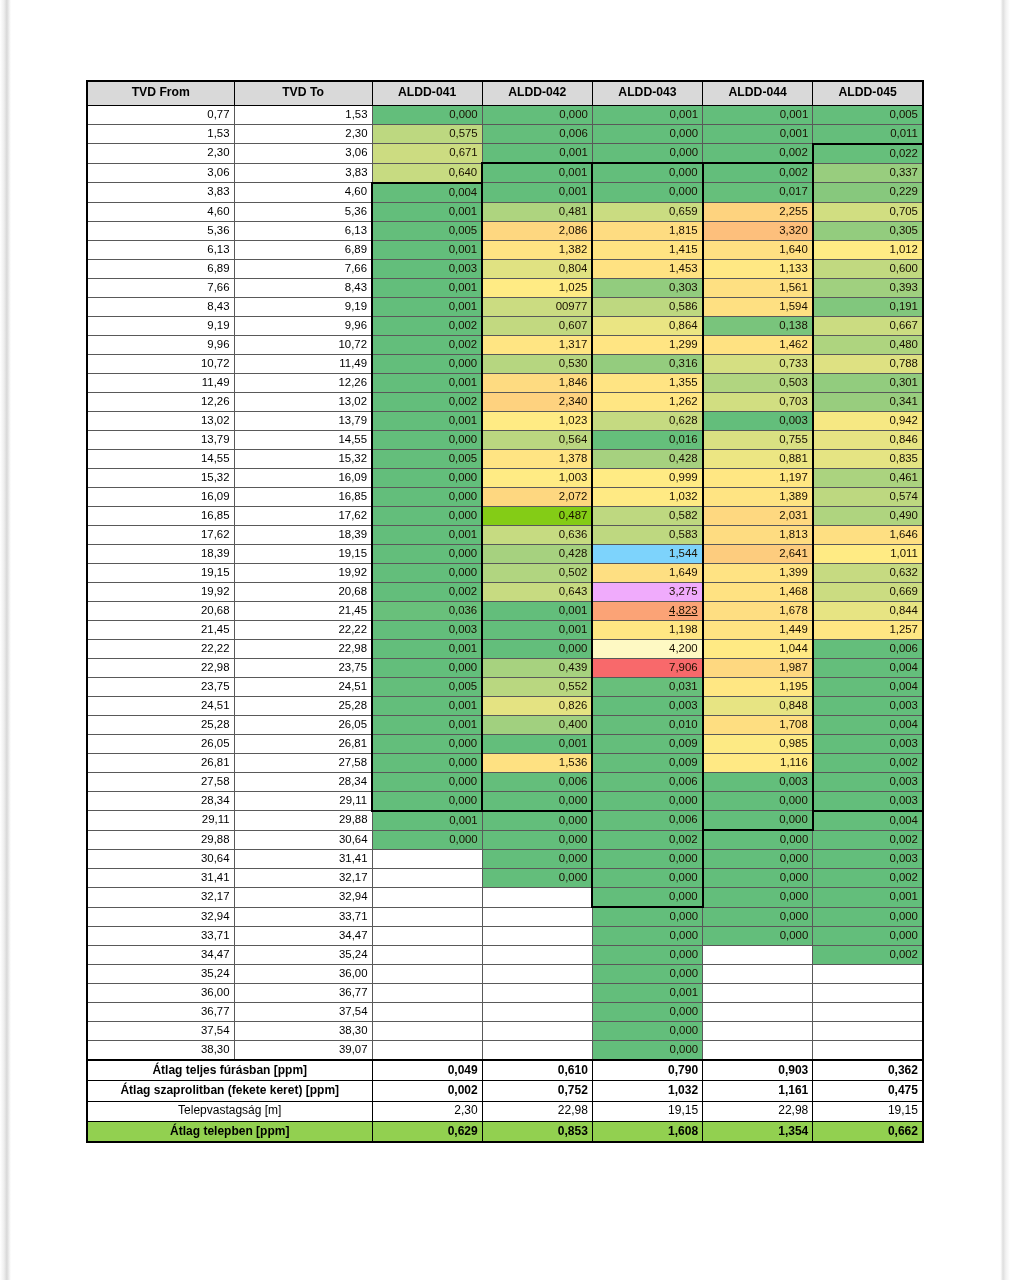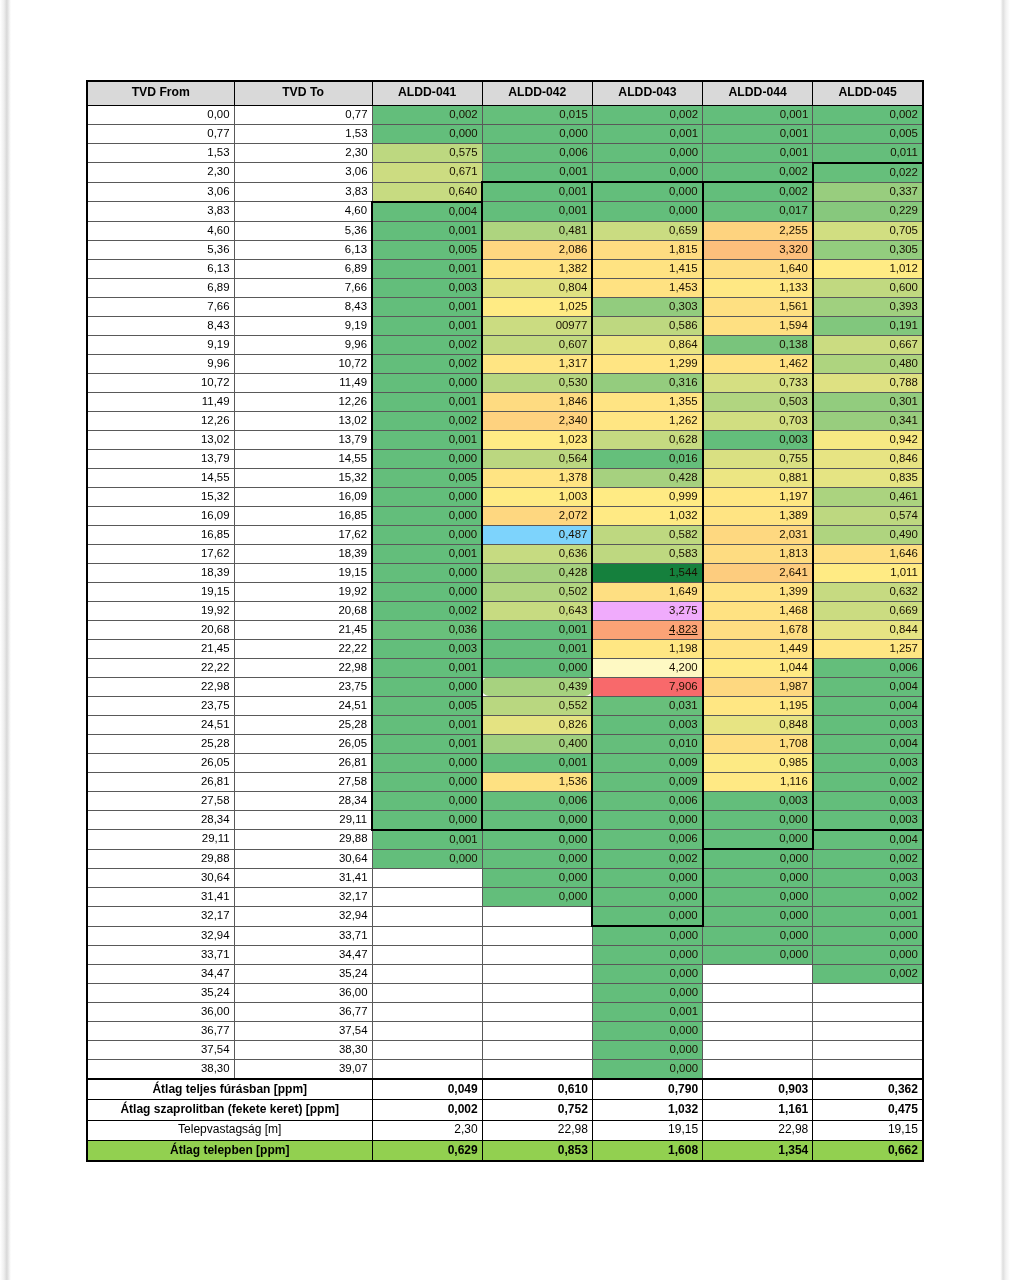--- a/index.html
+++ b/index.html
@@ -110,29 +110,20 @@
             <th>TVD To</th>
             <th>ALDD-041</th>
             <th>ALDD-042</th>
             <th>ALDD-043</th>
             <th>ALDD-044</th>
             <th>ALDD-045</th>
           </tr>
       </thead>
       <tbody id="tbody">
           <tr>
-            <td class="tvd">0,00</td>
-            <td class="tvd">0,77</td>
-            <td class="val" style="background: rgb(99, 190, 123);">0,002</td>
-            <td class="val" style="background: rgb(101, 191, 123);">0,015</td>
-            <td class="val" style="background: rgb(99, 190, 123);">0,002</td>
-            <td class="val" style="background: rgb(99, 190, 123);">0,001</td>
-            <td class="val" style="background: rgb(99, 190, 123);">0,002</td>
-          </tr>
-          <tr>
             <td class="tvd">0,77</td>
             <td class="tvd">1,53</td>
             <td class="val" style="background: rgb(99, 190, 123);">0,000</td>
             <td class="val" style="background: rgb(99, 190, 123);">0,000</td>
             <td class="val" style="background: rgb(99, 190, 123);">0,001</td>
             <td class="val" style="background: rgb(99, 190, 123);">0,001</td>
             <td class="val" style="background: rgb(100, 190, 123);">0,005</td>
           </tr>
           <tr>
             <td class="tvd">1,53</td>
@@ -311,40 +302,40 @@
             <td class="val fb-left fb-right" style="background: rgb(99, 190, 123);">0,000</td>
             <td class="val fb-left fb-right" style="background: rgb(254, 215, 128);">2,072</td>
             <td class="val fb-left fb-right" style="background: rgb(255, 234, 132);">1,032</td>
             <td class="val fb-left fb-right" style="background: rgb(255, 228, 131);">1,389</td>
             <td class="val fb-left fb-right" style="background: rgb(189, 216, 128);">0,574</td>
           </tr>
           <tr>
             <td class="tvd">16,85</td>
             <td class="tvd">17,62</td>
             <td class="val fb-left fb-right" style="background: rgb(99, 190, 123);">0,000</td>
-            <td class="val fb-left fb-right" style="background: #7dd3fc; margin-top: 36px;">0,487</td>
+            <td class="val fb-left fb-right" style="background: #84cc16; margin-top: 36px;">0,487</td>
             <td class="val fb-left fb-right" style="background: rgb(190, 216, 128);">0,582</td>
             <td class="val fb-left fb-right" style="background: rgb(254, 216, 128);">2,031</td>
             <td class="val fb-left fb-right" style="background: rgb(175, 212, 127);">0,490</td>
           </tr>
           <tr>
             <td class="tvd">17,62</td>
             <td class="tvd">18,39</td>
             <td class="val fb-left fb-right" style="background: rgb(99, 190, 123);">0,001</td>
             <td class="val fb-left fb-right" style="background: rgb(198, 219, 129);">0,636</td>
             <td class="val fb-left fb-right" style="background: rgb(190, 216, 128);">0,583</td>
             <td class="val fb-left fb-right" style="background: rgb(254, 220, 129);">1,813</td>
             <td class="val fb-left fb-right" style="background: rgb(254, 223, 130);">1,646</td>
           </tr>
           <tr>
             <td class="tvd">18,39</td>
             <td class="tvd">19,15</td>
             <td class="val fb-left fb-right" style="background: rgb(99, 190, 123);">0,000</td>
             <td class="val fb-left fb-right" style="background: rgb(166, 209, 127);">0,428</td>
-            <td class="val fb-left fb-right" style="background: #15803d; margin-top: 20px;">1,544</td>
+            <td class="val fb-left fb-right" style="background: #7dd3fc; margin-top: 20px;">1,544</td>
             <td class="val fb-left fb-right" style="background: rgb(253, 204, 126);">2,641</td>
             <td class="val fb-left fb-right" style="background: rgb(255, 235, 132);">1,011</td>
           </tr>
           <tr>
             <td class="tvd">19,15</td>
             <td class="tvd">19,92</td>
             <td class="val fb-left fb-right" style="background: rgb(99, 190, 123);">0,000</td>
             <td class="val fb-left fb-right" style="background: rgb(177, 213, 128);">0,502</td>
             <td class="val fb-left fb-right" style="background: rgb(254, 223, 130);">1,649</td>
             <td class="val fb-left fb-right" style="background: rgb(255, 227, 131);">1,399</td>
@@ -383,21 +374,21 @@
             <td class="val fb-left fb-right" style="background: rgb(99, 190, 123);">0,001</td>
             <td class="val fb-left fb-right" style="background: rgb(99, 190, 123);">0,000</td>
             <td class="val fb-left fb-right" style="background: #fef9c3;">4,200</td>
             <td class="val fb-left fb-right" style="background: rgb(255, 234, 132);">1,044</td>
             <td class="val fb-left fb-right" style="background: rgb(100, 190, 123);">0,006</td>
           </tr>
           <tr>
             <td class="tvd">22,98</td>
             <td class="tvd">23,75</td>
             <td class="val fb-left fb-right" style="background: rgb(99, 190, 123);">0,000</td>
-            <td class="val fb-left fb-right" style="background: rgb(167, 210, 127); border-radius: 7px;">0,439</td>
+            <td class="val fb-left fb-right" style="background: rgb(167, 210, 127);">0,439</td>
             <td class="val fb-left fb-right" style="background: rgb(248, 105, 107);">7,906</td>
             <td class="val fb-left fb-right" style="background: rgb(254, 216, 128);">1,987</td>
             <td class="val fb-left fb-right" style="background: rgb(100, 190, 123);">0,004</td>
           </tr>
           <tr>
             <td class="tvd">23,75</td>
             <td class="tvd">24,51</td>
             <td class="val fb-left fb-right" style="background: rgb(100, 190, 123);">0,005</td>
             <td class="val fb-left fb-right" style="background: rgb(185, 215, 128);">0,552</td>
             <td class="val fb-left fb-right" style="background: rgb(104, 191, 123);">0,031</td>

